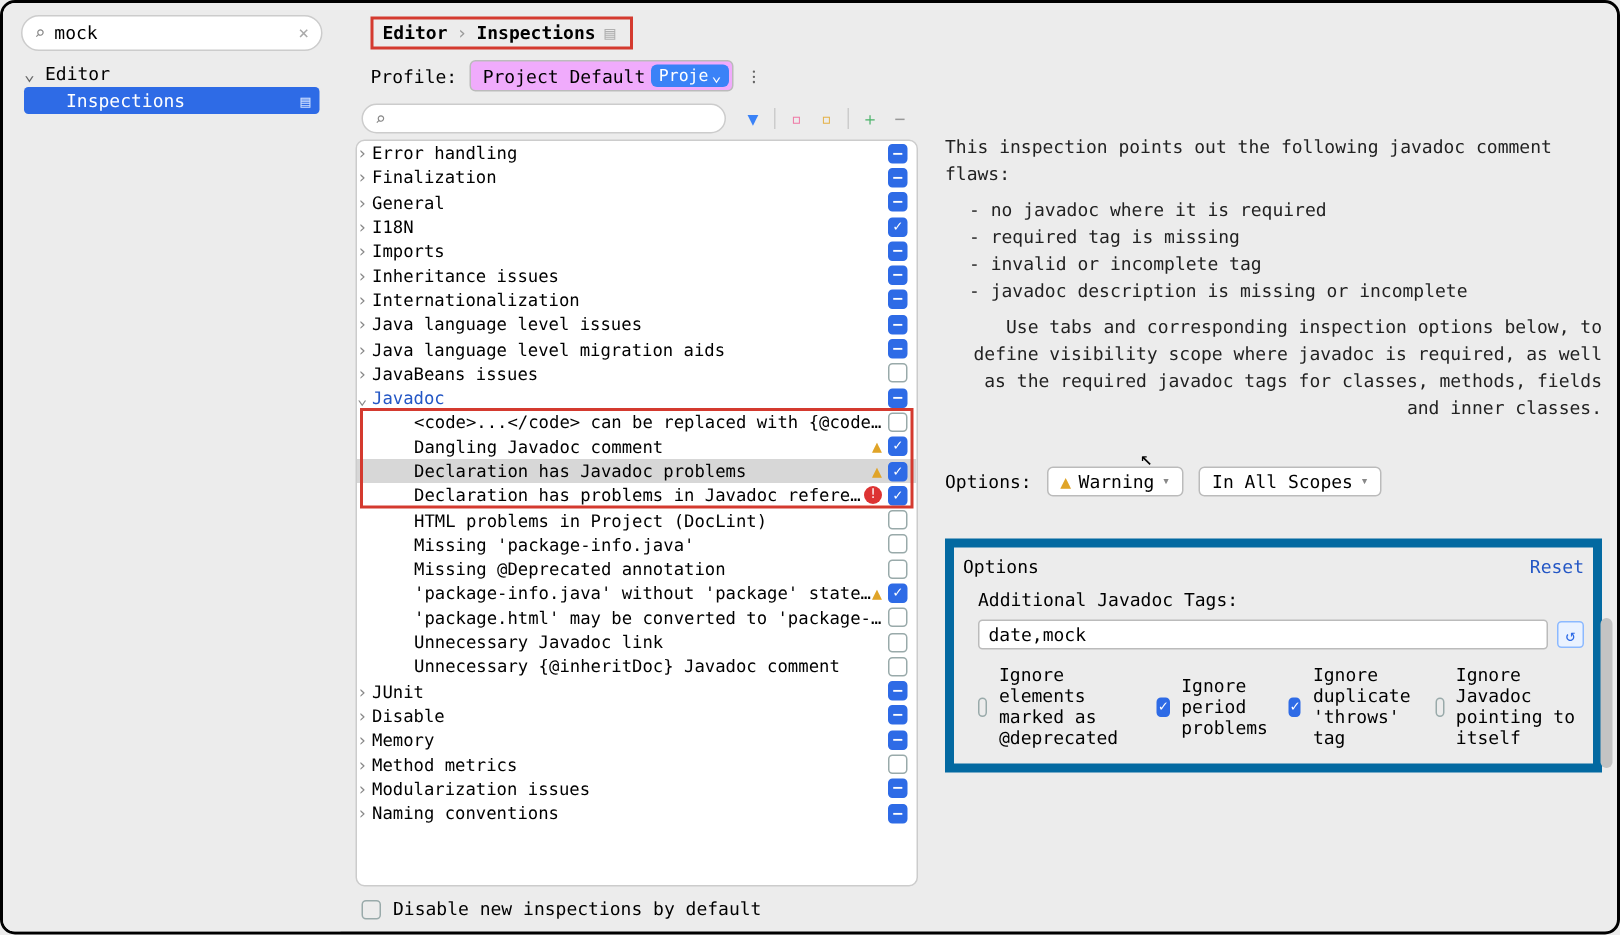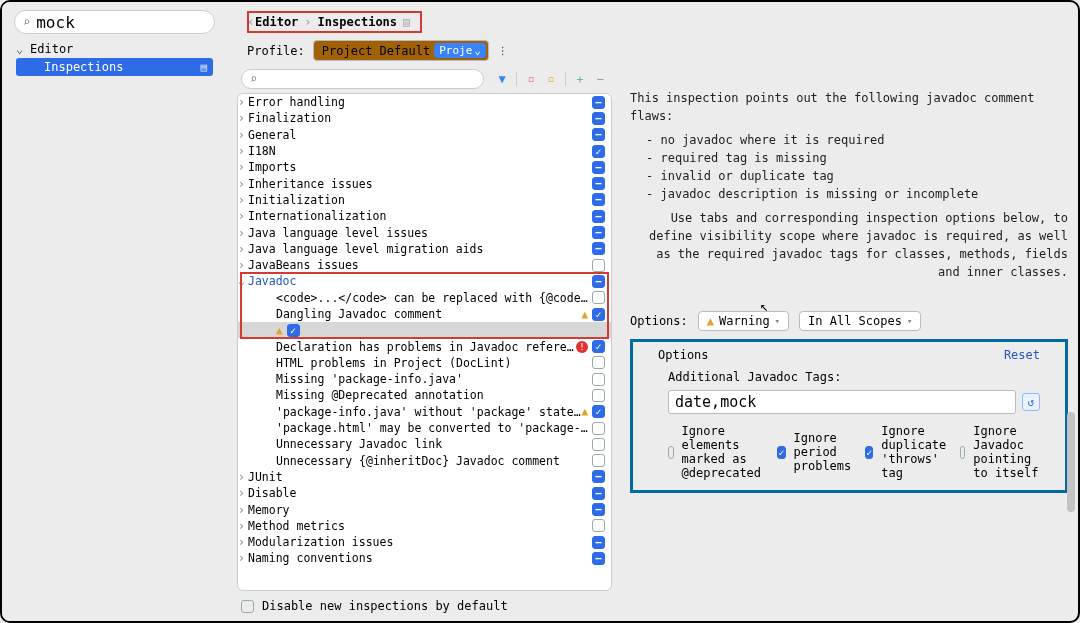--- a/index.html
+++ b/index.html
@@ -1,40 +1,40 @@
 <!DOCTYPE html>
 <html><head>
 <meta charset="utf-8">
 <style>
   * { box-sizing: border-box; margin: 0; padding: 0; }
   html, body { width: 1080px; height: 623px; font-family: "Menlo","SF Mono","Consolas",monospace; font-size: 12px; background: #ececec; overflow: hidden; }
   body { border: 2px solid #000; border-radius: 10px; position: relative; }
   .sidebar { width: 225px; background: #ececec; }
   .search-row { display: flex; align-items: center; background: #fff; border: 1px solid #ccc; border-radius: 14px; margin: 8px 12px; padding: 2px 8px; height: 24px; }
   .search-row .icon-q { color: #888; margin-right: 6px; }
-  .search-row input { border: none; flex: 1; outline: none; font-family: inherit; font-size: 16px; background: transparent; }
+  .search-row input { border: none; flex: 1; outline: none; font-family: inherit; font-size: 12px; background: transparent; }
   .search-row .clear-x { color: #aaa; cursor: pointer; }
 
   .side-group { margin: 4px 14px; }
   .group-header { display: flex; align-items: center; cursor: pointer; }
   .chevron { display: inline-block; width: 10px; color: #666; margin-right: 4px; }
   .group-label { font-weight: normal; }
   .side-item { background: #2e6be6; color: #fff; border-radius: 3px; margin-top: 2px; padding: 2px 6px 2px 28px; display: flex; justify-content: space-between; align-items: center; }
   .side-item .gear { color: #cfe0ff; font-size: 11px; }
 
   .main { position: absolute; left: 235px; right: 10px; top: 8px; bottom: 8px; display: flex; flex-direction: column; }
 
   .breadcrumb-row { height: 24px; display: flex; align-items: center; padding-left: 10px; }
   .breadcrumb-box { border: 2px solid #d43a2f; padding: 2px 10px 2px 6px; display: inline-flex; align-items: center; gap: 6px; }
   .breadcrumb-box b { font-weight: bold; }
   .bc-sep { color: #999; }
   .bc-reset { color: #b0b0b0; }
 
   .profile-row { display: flex; align-items: center; gap: 8px; padding: 6px 10px; }
-  .profile-combo { background: #a16207; border: 1px solid #bbb; border-radius: 4px; display: inline-flex; align-items: center; padding: 2px 2px 2px 8px; gap: 4px; }
+  .profile-combo { background: #f0abfc; border: 1px solid #bbb; border-radius: 4px; display: inline-flex; align-items: center; padding: 2px 2px 2px 8px; gap: 4px; }
   .profile-combo .badge { background: #3a82f7; color: #fff; border-radius: 4px; padding: 1px 5px; font-size: 11px; }
   .gear-btn { color: #666; padding: 0 4px; cursor: pointer; }
 
   .columns { flex: 1; display: flex; gap: 18px; min-height: 0; }
 
   .tree-col { width: 375px; display: flex; flex-direction: column; }
   .tree-toolbar { display: flex; align-items: center; gap: 4px; padding: 2px 4px; }
   .tree-search { flex: 1; background: #fff; border: 1px solid #ccc; border-radius: 12px; height: 20px; display: flex; align-items: center; padding: 0 8px; margin-right: 6px; }
   .tb-icon { width: 16px; text-align: center; font-size: 12px; cursor: pointer; }
   .tb-sep { width: 1px; height: 14px; background: #ccc; margin: 0 2px; }
@@ -70,25 +70,25 @@
   .detail-col { flex: 1; display: flex; flex-direction: column; padding-top: 22px; }
   .desc { font-size: 12px; line-height: 1.5; color: #222; font-family: "Menlo","SF Mono",monospace; }
   .desc ul { list-style: none; padding-left: 16px; margin: 6px 0; }
   .desc ul li::before { content: "- "; }
 
   .sev-row { display: flex; align-items: center; gap: 10px; margin-top: 30px; }
   .sev-combo, .scope-combo { background: #fff; border: 1px solid #bbb; border-radius: 4px; padding: 2px 8px; display: inline-flex; align-items: center; gap: 5px; cursor: pointer; }
   .sev-warn-icon { color: #e0a428; }
   .dd-arrow { color: #888; font-size: 9px; }
 
-  .options-panel { border: 3px solid #0369a1; margin-top: 8px; padding: 6px 25px 10px; position: relative; }
+  .options-panel { border: 6px solid #0369a1; margin-top: 28px; padding: 6px 6px 10px; position: relative; }
   .options-header { display: flex; justify-content: space-between; align-items: center; }
   .reset-link { color: #2457c5; cursor: pointer; }
   .tag-input-row { display: flex; align-items: center; gap: 6px; margin-top: 6px; }
-  .tag-input { flex: 1; background: #fff; border: 1px solid #bbb; border-radius: 3px; padding: 2px 6px; font-family: inherit; font-size: 15px; }
+  .tag-input { flex: 1; background: #fff; border: 1px solid #bbb; border-radius: 3px; padding: 2px 6px; font-family: inherit; font-size: 12px; }
   .revert-btn { width: 18px; height: 18px; border: 1px solid #8cb9ff; border-radius: 3px; background: #eaf2ff; color: #2e6be6; font-size: 11px; display: inline-flex; align-items: center; justify-content: center; cursor: pointer; }
   .opt-checks { margin-top: 10px; display: flex; flex-direction: row; gap: 9px; }
   .opt-row { display: flex; align-items: center; gap: 8px; }
 
   .cursor { position: absolute; left: 758px; top: 296px; font-size: 14px; color: #000; pointer-events: none; }
 
   .vscroll { position: absolute; right: 3px; top: 410px; width: 8px; height: 100px; background: #c3c3c3; border-radius: 4px; }
 </style>
 </head>
 <body>
@@ -173,25 +173,20 @@
             <span class="tr-label">Imports</span>
             <span class="cb mixed"></span>
           </div>
           <div class="tree-row depth0">
             <span class="chev right"></span>
             <span class="tr-label">Inheritance issues</span>
             <span class="cb mixed"></span>
           </div>
           <div class="tree-row depth0">
             <span class="chev right"></span>
-            <span class="tr-label">Initialization</span>
-            <span class="cb mixed"></span>
-          </div>
-          <div class="tree-row depth0">
-            <span class="chev right"></span>
             <span class="tr-label">Internationalization</span>
             <span class="cb mixed"></span>
           </div>
           <div class="tree-row depth0">
             <span class="chev right"></span>
             <span class="tr-label">Java language level issues</span>
             <span class="cb mixed"></span>
           </div>
           <div class="tree-row depth0">
             <span class="chev right"></span>
@@ -214,20 +209,21 @@
             <span class="cb "></span>
           </div>
           <div class="tree-row depth1">
             <span class="chev none"></span>
             <span class="tr-label">Dangling Javadoc comment</span>
             <span class="warn-ico">▲</span>
             <span class="cb checked"></span>
           </div>
           <div class="tree-row depth1 selected-row">
             <span class="chev none"></span>
+            <span class="tr-label">Declaration has Javadoc problems</span>
             <span class="warn-ico">▲</span>
             <span class="cb checked"></span>
           </div>
           <div class="tree-row depth1">
             <span class="chev none"></span>
             <span class="tr-label">Declaration has problems in Javadoc references</span>
             <span class="err-ico">!</span>
             <span class="cb checked"></span>
           </div>
           <div class="tree-row depth1">
@@ -304,21 +300,21 @@
         <span>Disable new inspections by default</span>
       </div>
     </div>
 
     <div class="detail-col">
       <div class="desc">
         <div>This inspection points out the following javadoc comment flaws:</div>
         <ul id="desc-bullets">
             <li>no javadoc where it is required</li>
             <li>required tag is missing</li>
-            <li>invalid or duplicate tag</li>
+            <li>invalid or incomplete tag</li>
             <li>javadoc description is missing or incomplete</li>
           </ul>
         <div style="margin-top:4px;text-align:right;">Use tabs and corresponding inspection options below, to define visibility scope where javadoc is required, as well as the required javadoc tags for classes, methods, fields and inner classes.</div>
       </div>
 
       <div class="sev-row">
         <span>Options:</span>
         <span class="sev-combo">
           <span class="sev-warn-icon">▲</span>
           <span>Warning</span>

